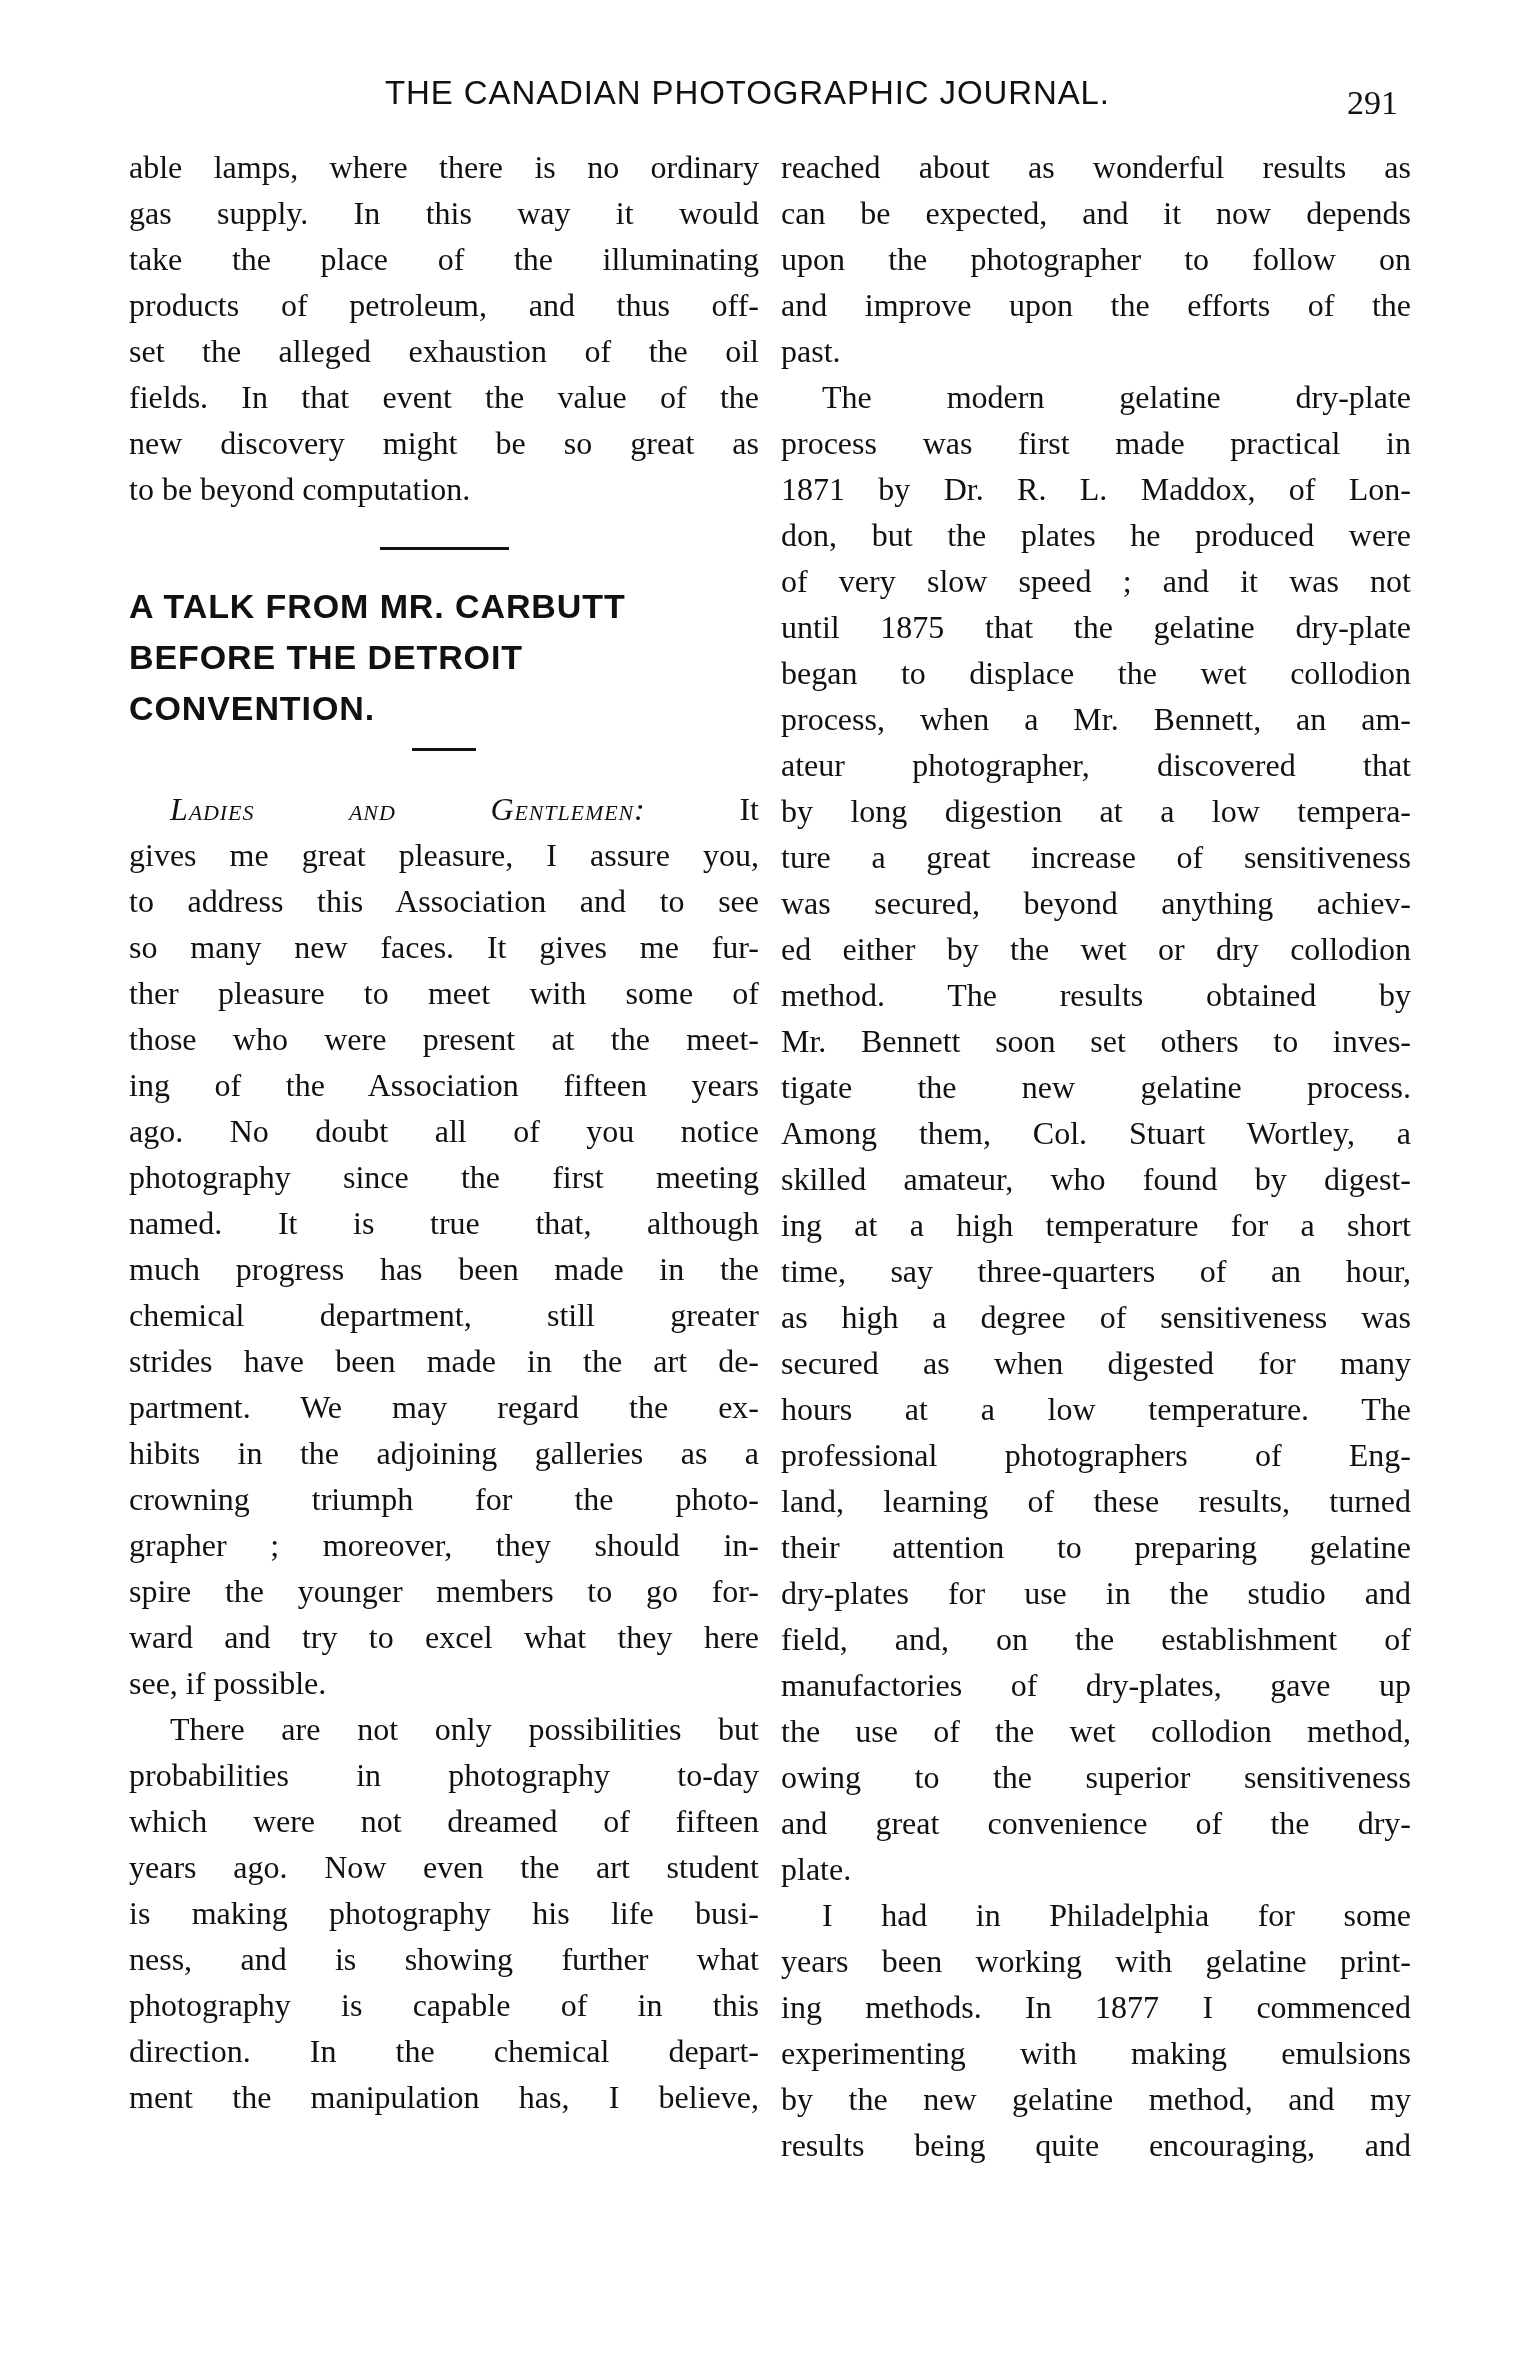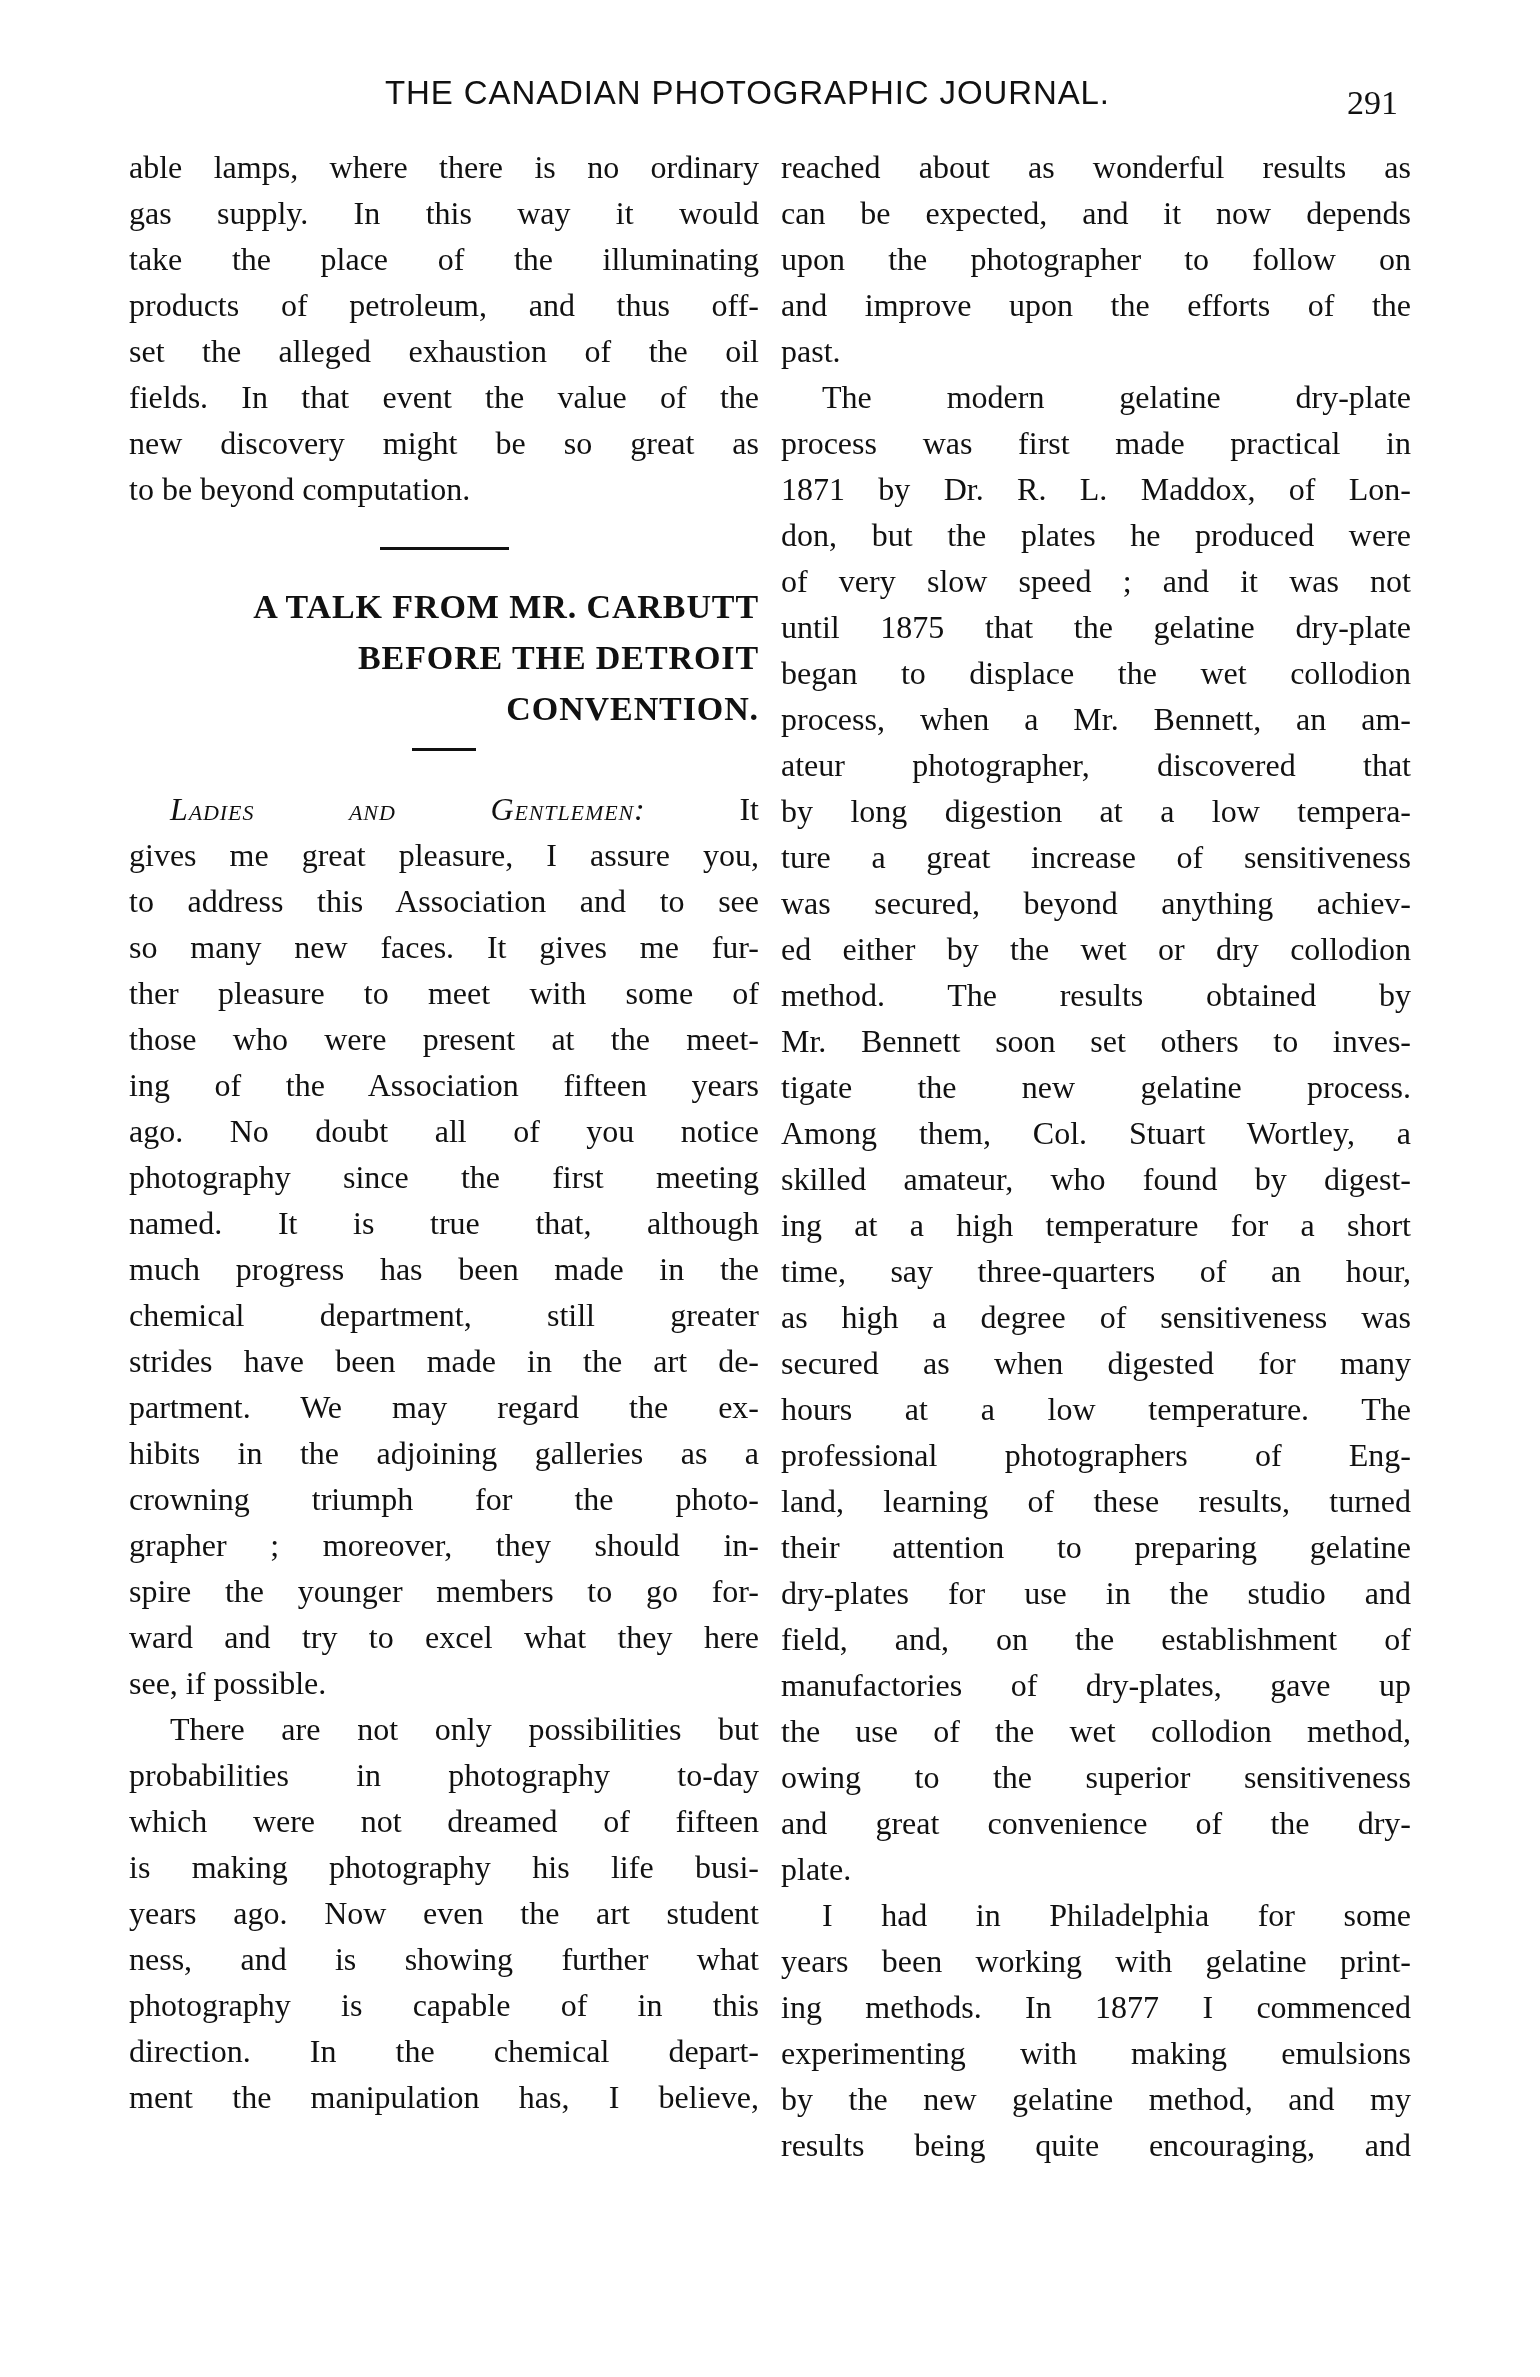--- a/index.html
+++ b/index.html
@@ -63,25 +63,25 @@
     }
     .rule {
       display: block;
       margin: 0 auto;
       height: 2.8px;
       background: #111111;
     }
     .rule-1 { width: 129px; margin-top: 35px; margin-bottom: 31px; }
     .rule-2 { width: 64px; margin-top: 14.7px; margin-bottom: 35px; }
     .heading {
-      font-family: Liberation Serif, serif;
+      font-family: Liberation Sans, sans-serif;
       font-weight: bold;
       font-size: 34px;
       line-height: 51px;
-      text-align: right;
+      text-align: left;
       letter-spacing: 0.9px;
     }
     .heading .hline { display: block; white-space: nowrap; }
     .smallcaps {
       font-variant: small-caps;
       letter-spacing: 0.9px;
       font-style: italic;
     }
   </style>
 </head>
@@ -134,22 +134,22 @@
     <span class="line">grapher ; moreover, they should in-</span>
     <span class="line">spire the younger members to go for-</span>
     <span class="line">ward and try to excel what they here</span>
     <span class="line last">see, if possible.</span>
   </div>
 
   <div>
     <span class="line indent">There are not only possibilities but</span>
     <span class="line">probabilities in photography to-day</span>
     <span class="line">which were not dreamed of fifteen</span>
+    <span class="line">years ago. Now even the art student</span>
     <span class="line">is making photography his life busi-</span>
-    <span class="line">years ago. Now even the art student</span>
     <span class="line">ness, and is showing further what</span>
     <span class="line">photography is capable of in this</span>
     <span class="line">direction. In the chemical depart-</span>
     <span class="line">ment the manipulation has, I believe,</span>
   </div>
 </div>
 
 <div class="column col-right">
   <div>
     <span class="line">reached about as wonderful results as</span>

